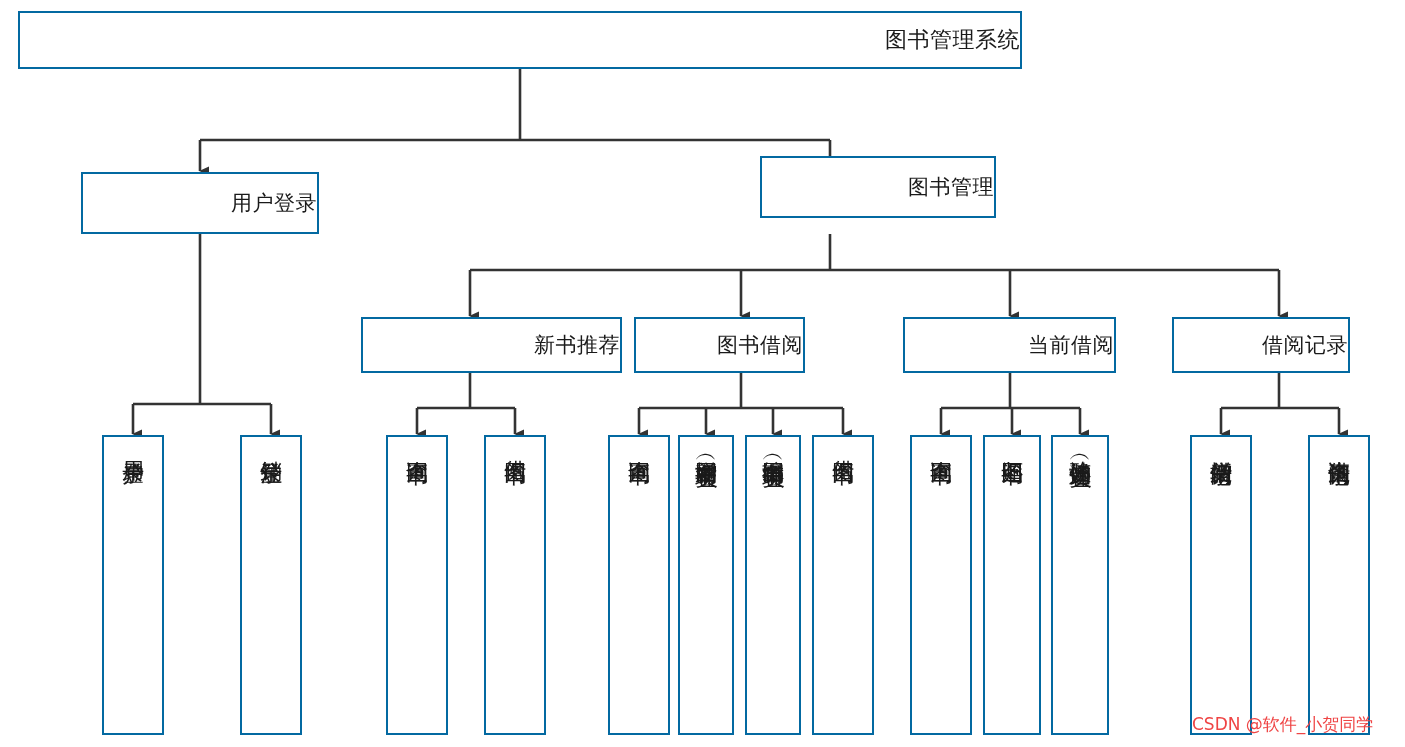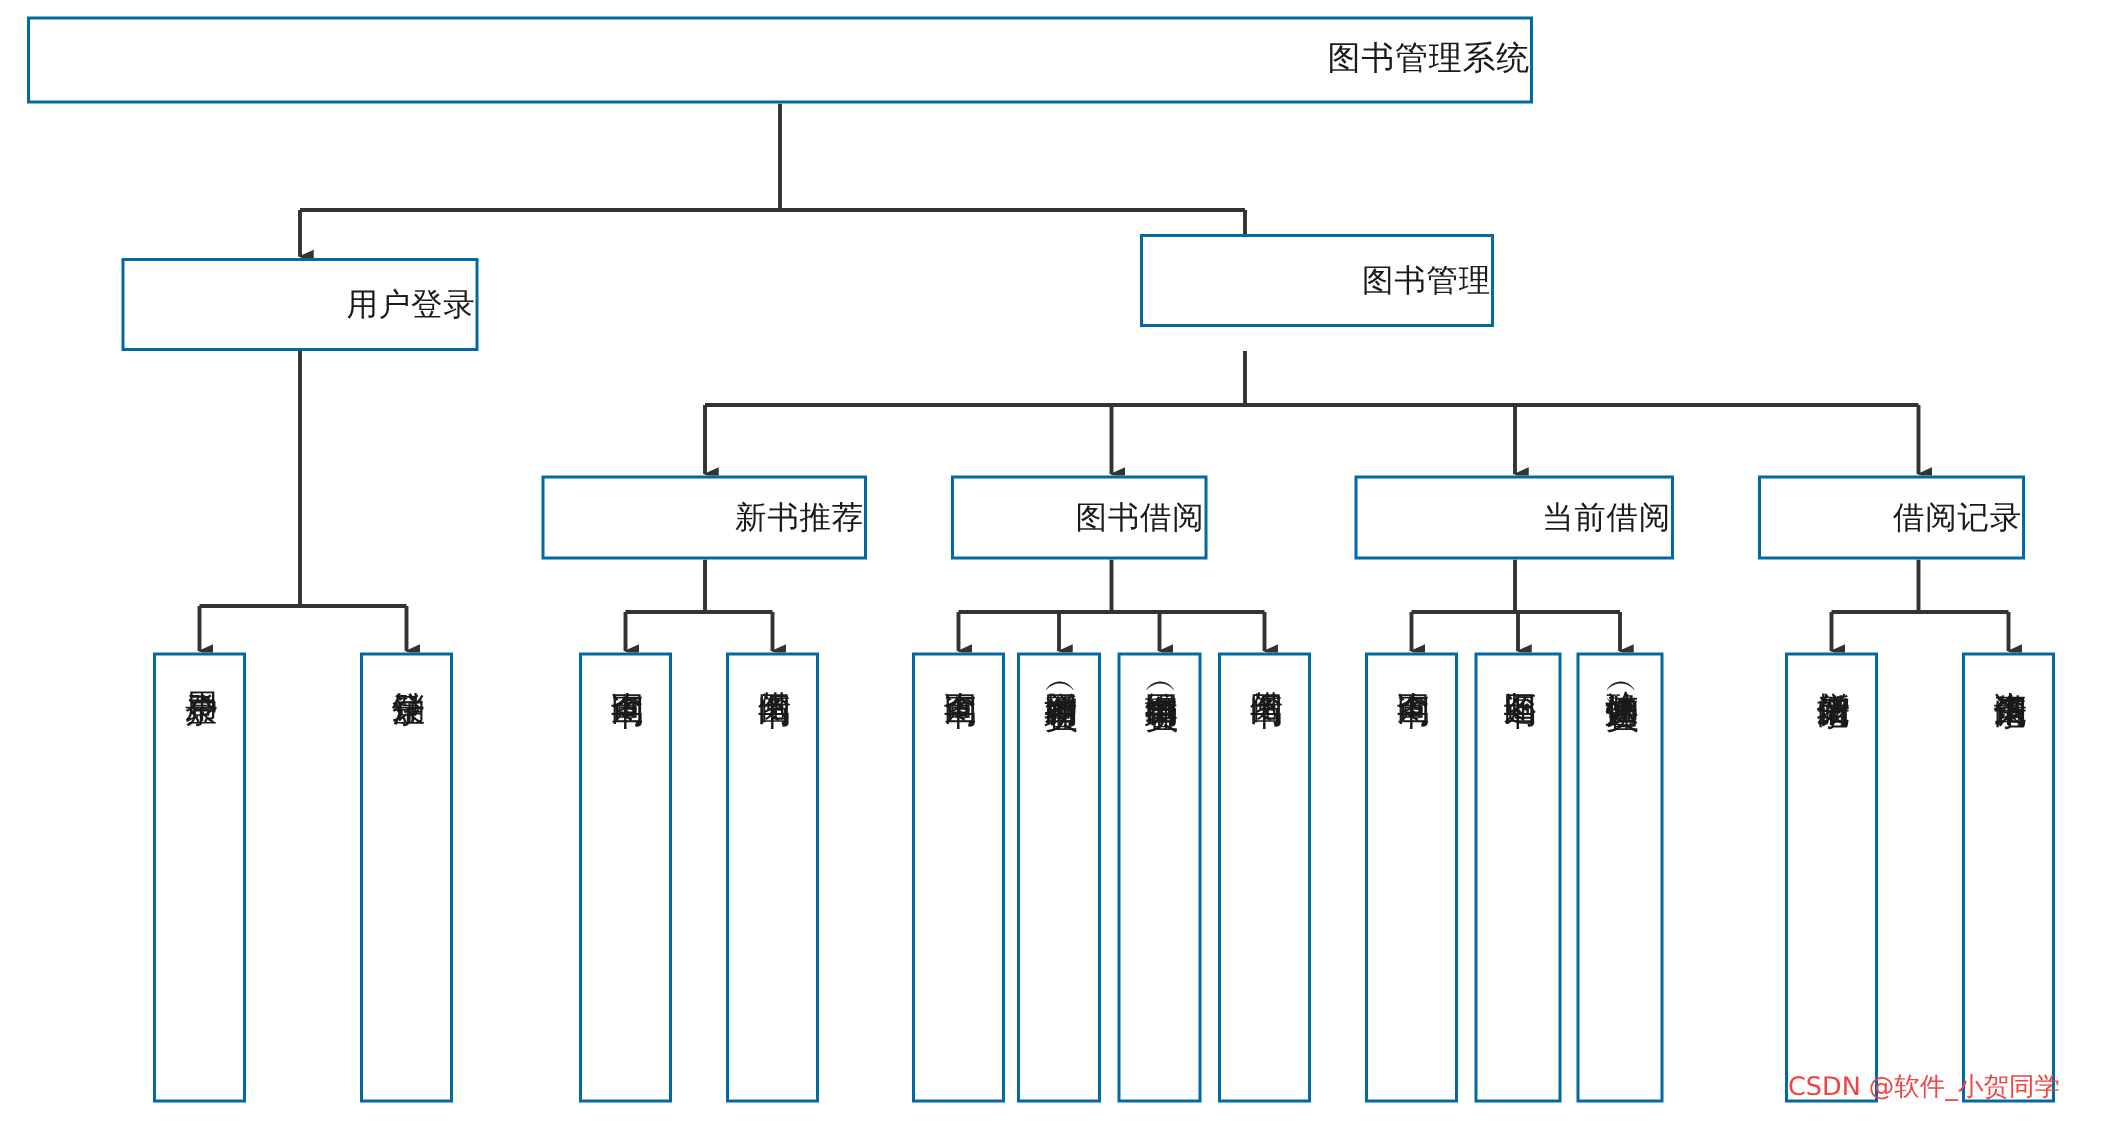--- a/index.html
+++ b/index.html
@@ -122,21 +122,21 @@
   <div id="nodes-layer">
       <div class="node node-h node-root" style="left: 18px; top: 11px; width: 1004px; height: 58px;">
         <span class="node-label">图书管理系统</span>
       </div>
       <div class="node node-h" style="left: 81px; top: 172px; width: 238px; height: 62px;">
         <span class="node-label">用户登录</span>
       </div>
       <div class="node node-h" style="left: 712px; top: 156px; width: 236px; height: 62px; margin-left: 48px;">
         <span class="node-label">图书管理</span>
       </div>
-      <div class="node node-h" style="left: 361px; top: 317px; width: 217px; height: 56px;">
+      <div class="node node-h" style="left: 361px; top: 317px; width: 261px; height: 56px;">
         <span class="node-label">新书推荐</span>
       </div>
       <div class="node node-h" style="left: 634px; top: 317px; width: 171px; height: 56px;">
         <span class="node-label">图书借阅</span>
       </div>
       <div class="node node-h" style="left: 903px; top: 317px; width: 213px; height: 56px;">
         <span class="node-label">当前借阅</span>
       </div>
       <div class="node node-h" style="left: 1172px; top: 317px; width: 178px; height: 56px;">
         <span class="node-label">借阅记录</span>

